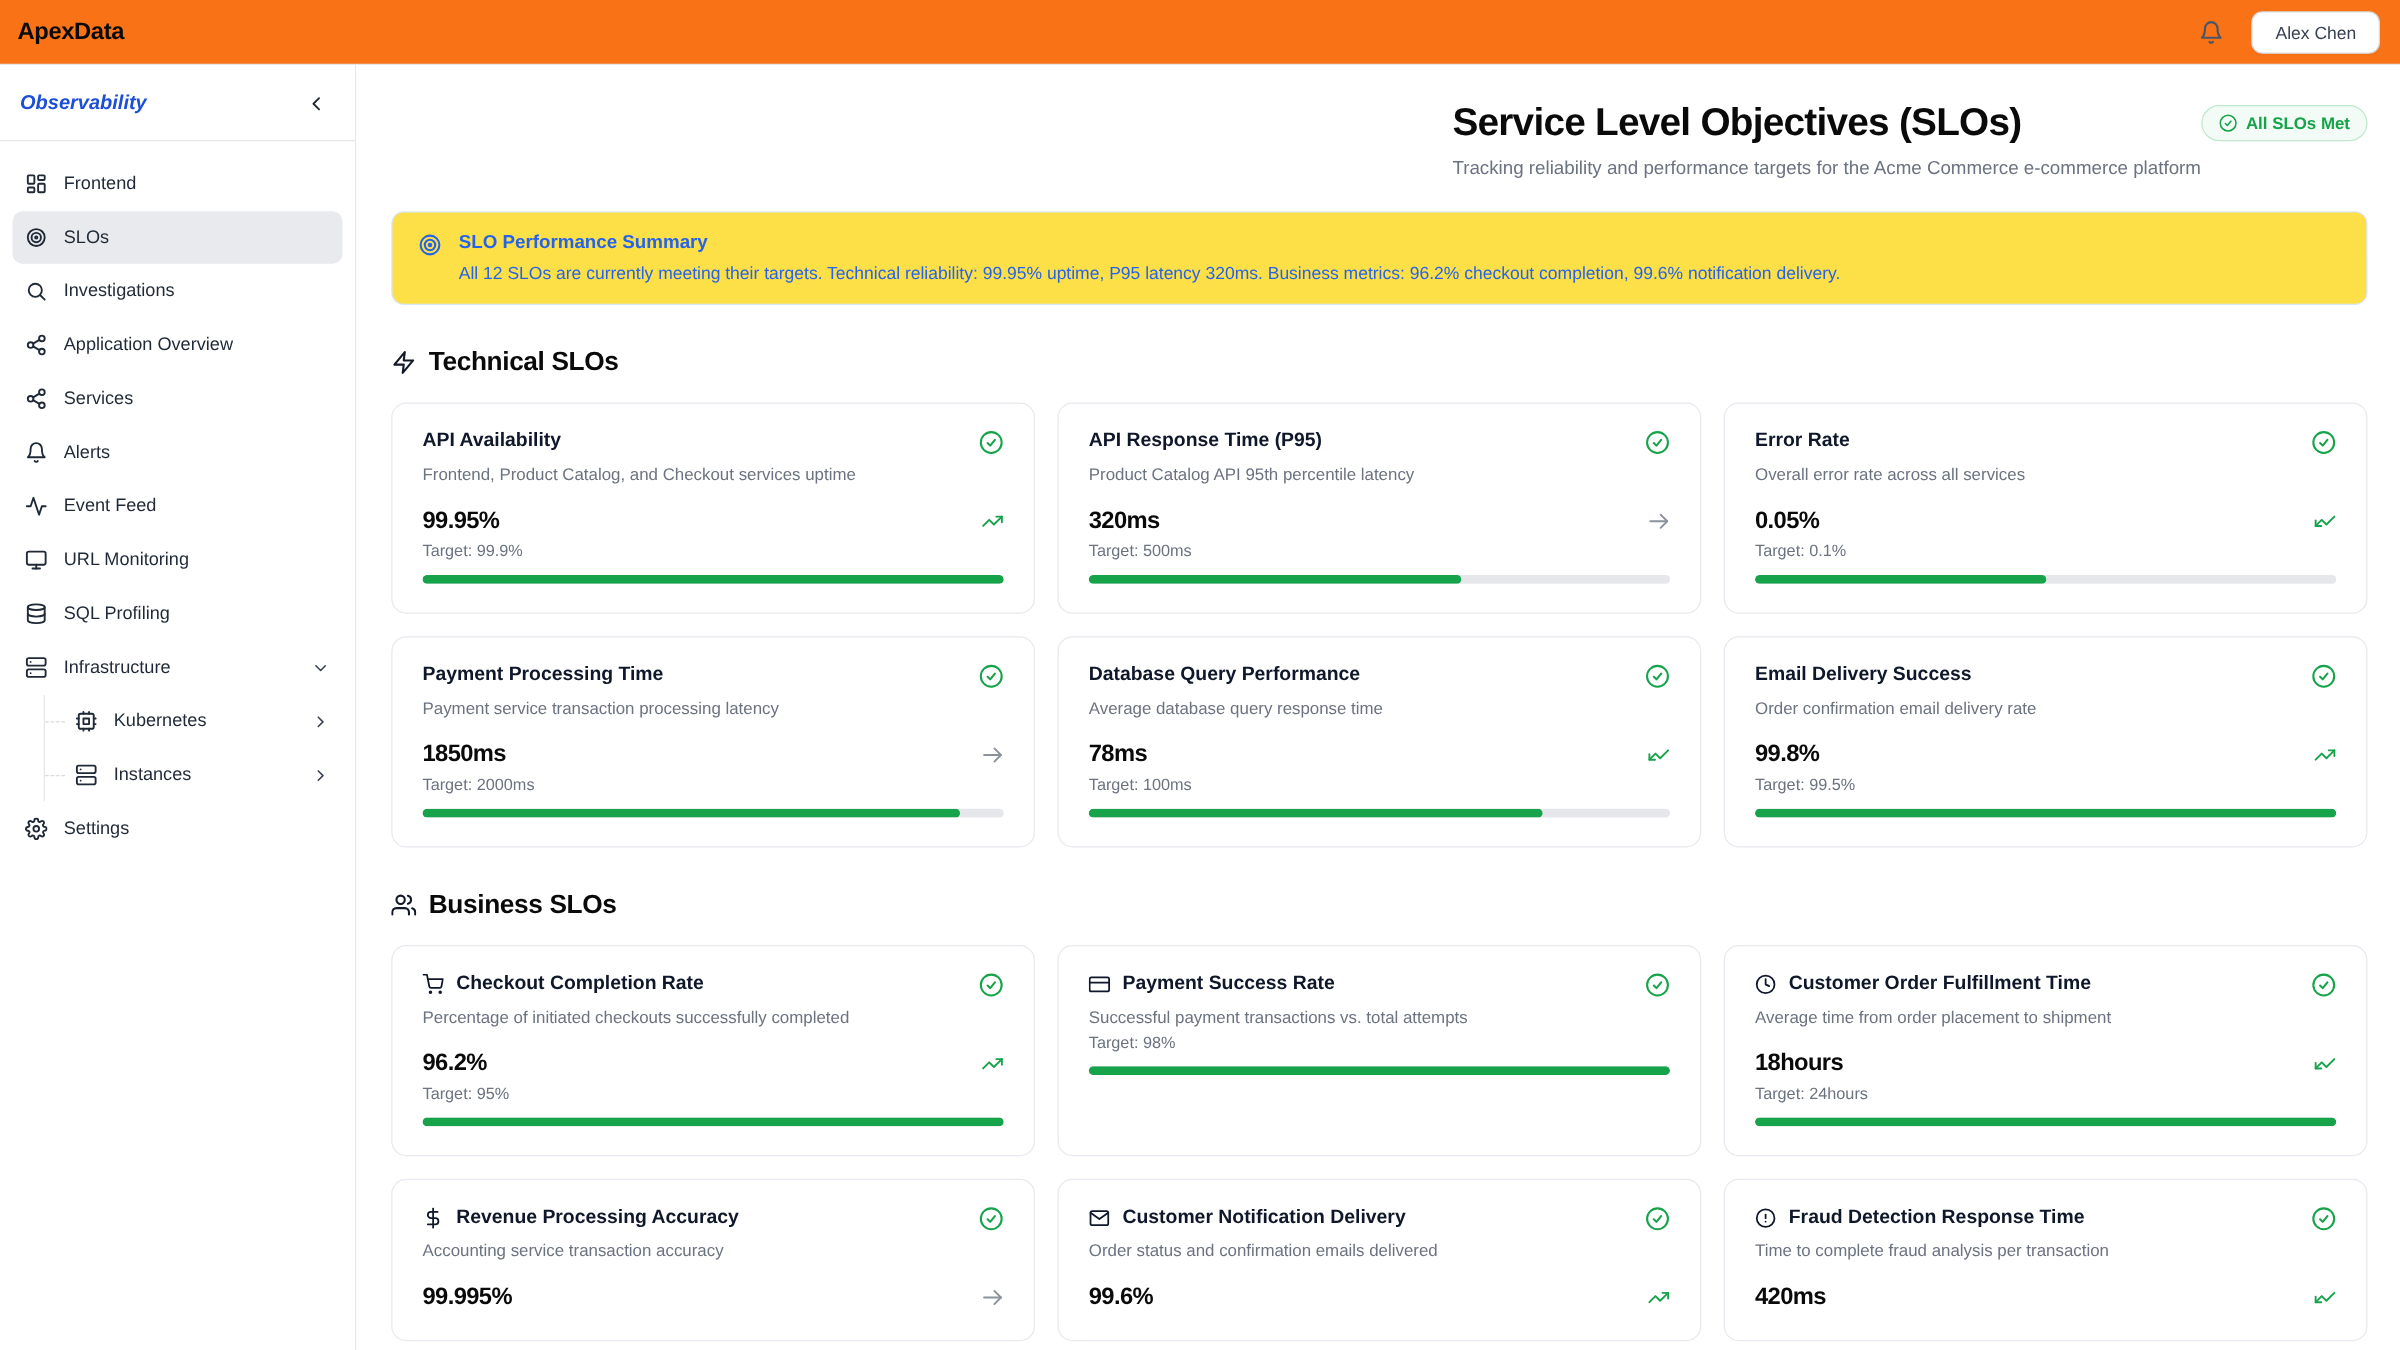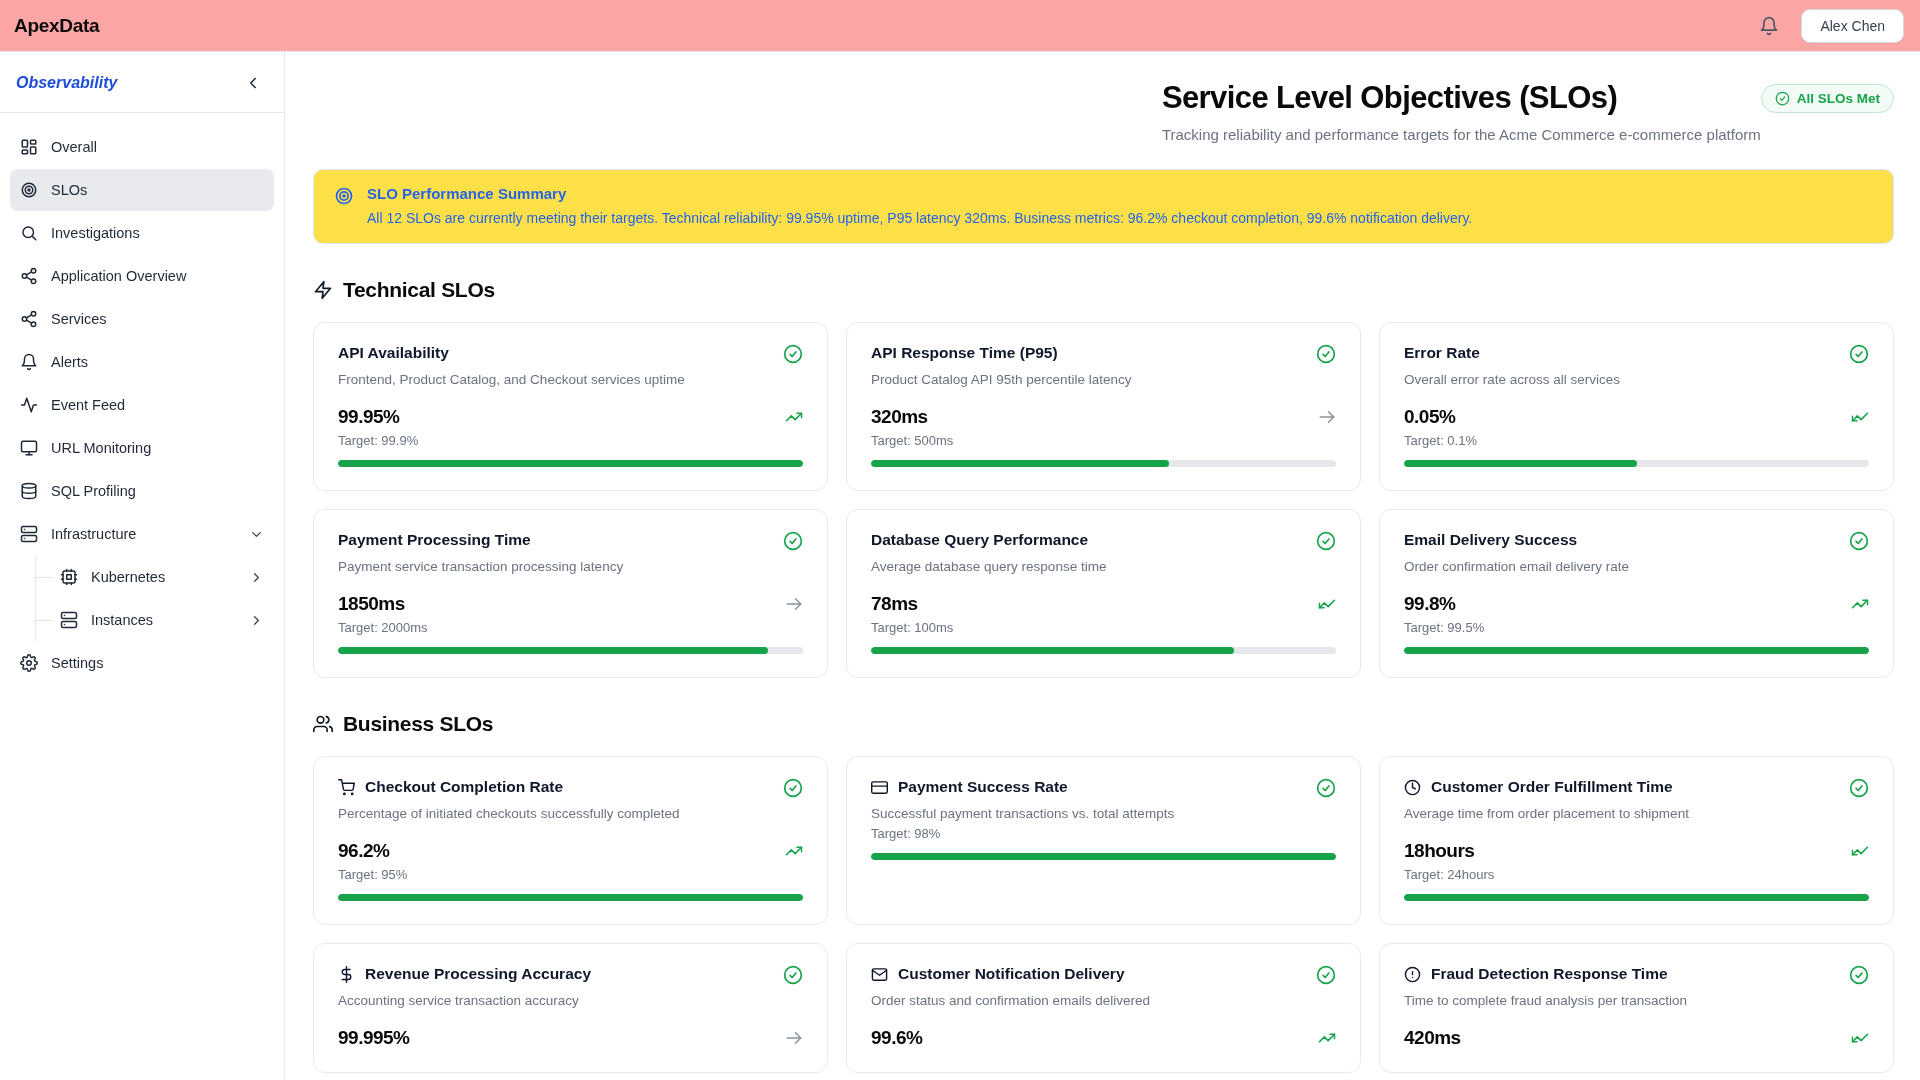--- a/index.html
+++ b/index.html
@@ -6,21 +6,21 @@
   html,body { margin:0; padding:0; }
   body {
     width:1920px; height:1080px; overflow:hidden;
     font-family:"Liberation Sans", sans-serif;
     background:#ffffff; color:#111827;
   }
   svg.ic { display:block; }
 
   
   .topbar {
-    height:52px; border-bottom:1px solid #e5e7eb; background:#fca5a5;
+    height:52px; border-bottom:1px solid #e5e7eb; background:#f97316;
     display:flex; align-items:center; justify-content:space-between;
     padding:0 16px 0 12px;
   }
   .logo { font-size:19px; font-weight:800; letter-spacing:-0.3px; color:#0a0a0a; padding-left:2px; }
   .topbar-right { display:flex; align-items:center; gap:18px; }
   .bell-btn { background:none; border:none; padding:4px; cursor:pointer; color:#4b5563; }
   .user-btn {
     background:#fff; border:1px solid #d7dbe0; border-radius:9px;
     padding:8px 18px; font-size:14px; color:#374151; font-family:inherit;
     box-shadow:0 1px 1px rgba(0,0,0,0.03); cursor:pointer;
@@ -116,21 +116,21 @@
         </button>
     </div>
     <nav class="nav" id="sidebar-nav">
         <div class="nav-item">
           <svg class="ic " width="18" height="18" viewBox="0 0 24 24" fill="none" stroke="currentColor" stroke-width="2" stroke-linecap="round" stroke-linejoin="round">
             <rect x="3" y="3" width="7" height="9" rx="1"></rect>
             <rect x="14" y="3" width="7" height="5" rx="1"></rect>
             <rect x="14" y="12" width="7" height="9" rx="1"></rect>
             <rect x="3" y="16" width="7" height="5" rx="1"></rect>
           </svg>
-          <span class="lbl">Overall</span>
+          <span class="lbl">Frontend</span>
         </div>
         <div class="nav-item active">
           <svg class="ic " width="18" height="18" viewBox="0 0 24 24" fill="none" stroke="currentColor" stroke-width="2" stroke-linecap="round" stroke-linejoin="round">
             <circle cx="12" cy="12" r="9"></circle>
             <circle cx="12" cy="12" r="5"></circle>
             <circle cx="12" cy="12" r="1.2"></circle>
           </svg>
           <span class="lbl">SLOs</span>
         </div>
         <div class="nav-item">

